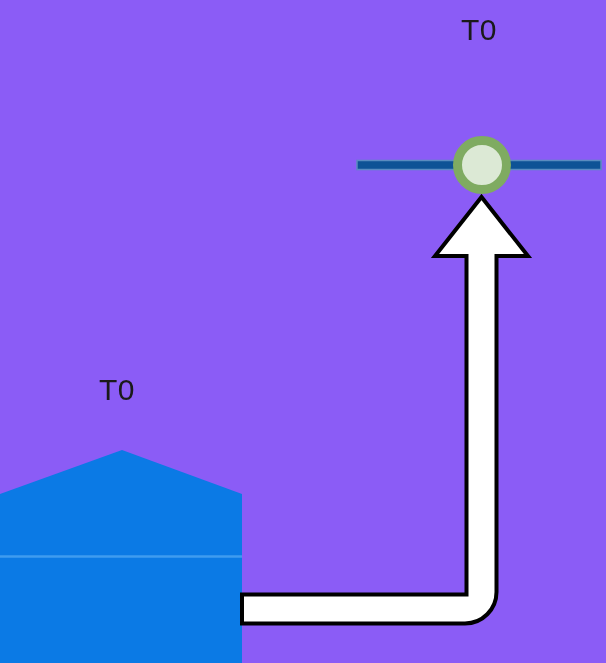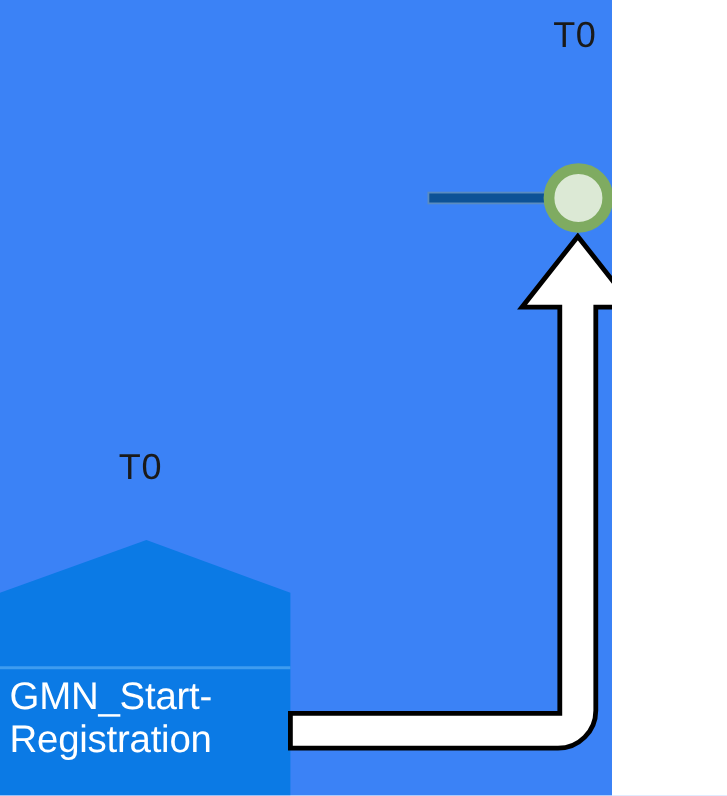--- a/index.html
+++ b/index.html
@@ -5,23 +5,23 @@
   html, body {
     margin: 0;
     padding: 0;
     background: #ffffff;
   }
   body {
     font-family: "Liberation Sans", sans-serif;
   }
   #canvas {
     position: relative;
-    width: 510px;
+    width: 606px;
     height: 663px;
-    background: #3b82f6;
+    background: #8b5cf6;
     overflow: hidden;
   }
   #diagram-svg {
     position: absolute;
     left: 0;
     top: 0;
     width: 606px;
     height: 663px;
     display: block;
   }
@@ -90,16 +90,14 @@
       <circle cx="482" cy="165" r="24.5" fill="#dce9d5"></circle>
       <circle cx="482" cy="165" r="24.5" fill="none" stroke="#7fab61" stroke-width="9"></circle>
     </g>
 
   </svg>
 
   <div class="label-text" id="label-t0-top">T0</div>
 
   <div class="label-text" id="label-t0-bottom">T0</div>
 
-  <div id="task-name">GMN_Start-
-Registration</div>
 
 </div>
 
 </body></html>

